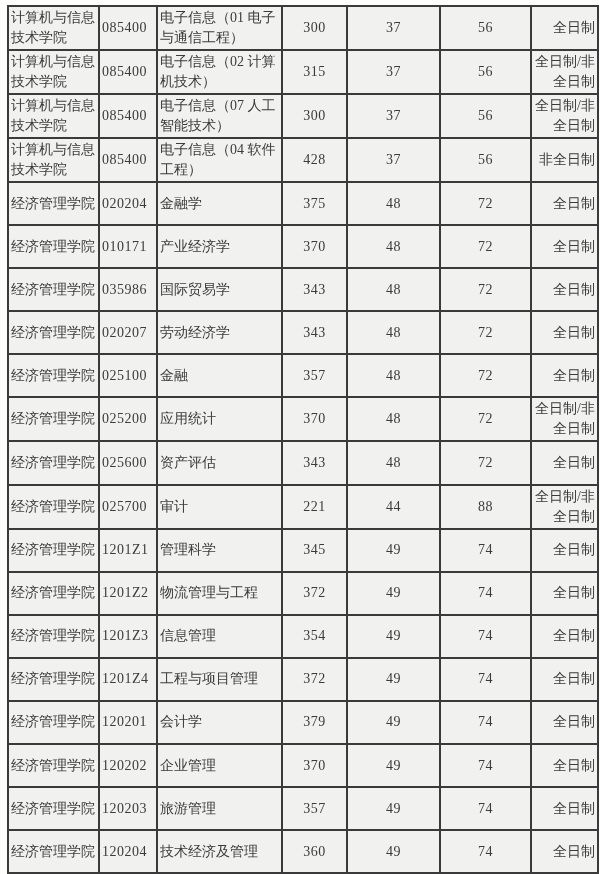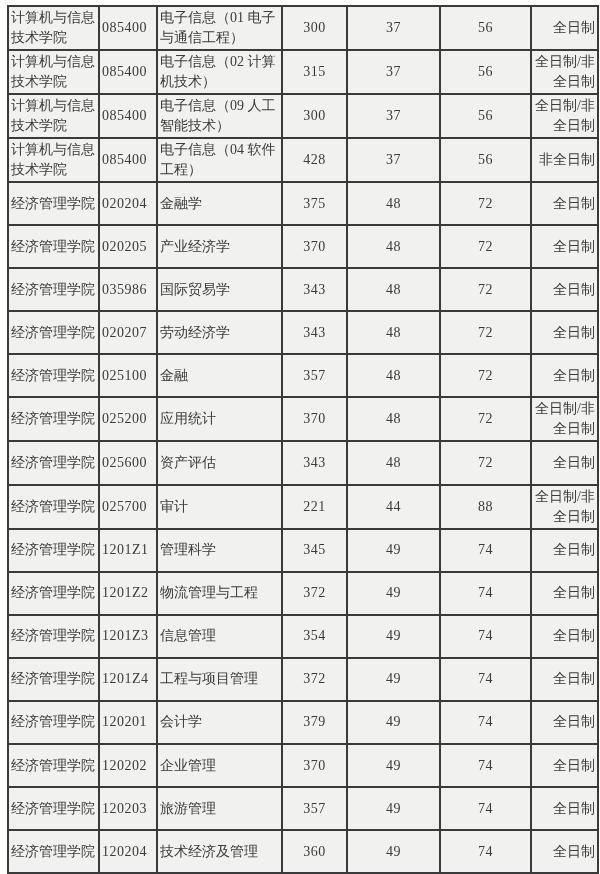--- a/index.html
+++ b/index.html
@@ -72,21 +72,21 @@
           <td class="c2">085400</td>
           <td class="c3">电子信息（02 计算机技术）</td>
           <td class="c4">315</td>
           <td class="c5">37</td>
           <td class="c6">56</td>
           <td class="c7">全日制/非全日制</td>
         </tr>
         <tr>
           <td class="c1">计算机与信息技术学院</td>
           <td class="c2">085400</td>
-          <td class="c3">电子信息（09 人工智能技术）</td>
+          <td class="c3">电子信息（07 人工智能技术）</td>
           <td class="c4">300</td>
           <td class="c5">37</td>
           <td class="c6">56</td>
           <td class="c7">全日制/非全日制</td>
         </tr>
         <tr>
           <td class="c1">计算机与信息技术学院</td>
           <td class="c2">085400</td>
           <td class="c3">电子信息（04 软件工程）</td>
           <td class="c4">428</td>
@@ -98,21 +98,21 @@
           <td class="c1">经济管理学院</td>
           <td class="c2">020204</td>
           <td class="c3">金融学</td>
           <td class="c4">375</td>
           <td class="c5">48</td>
           <td class="c6">72</td>
           <td class="c7">全日制</td>
         </tr>
         <tr>
           <td class="c1">经济管理学院</td>
-          <td class="c2">020205</td>
+          <td class="c2">010171</td>
           <td class="c3">产业经济学</td>
           <td class="c4">370</td>
           <td class="c5">48</td>
           <td class="c6">72</td>
           <td class="c7">全日制</td>
         </tr>
         <tr>
           <td class="c1">经济管理学院</td>
           <td class="c2">035986</td>
           <td class="c3">国际贸易学</td>

